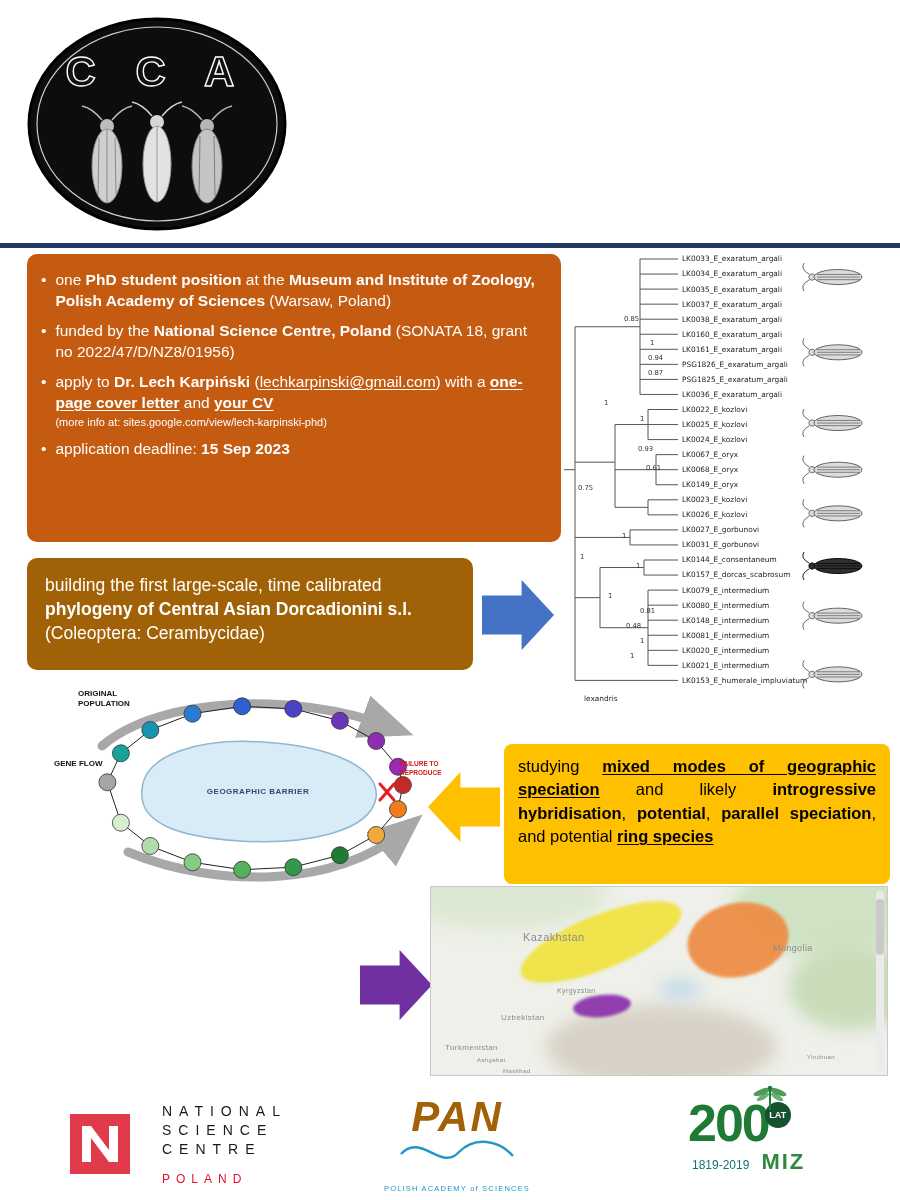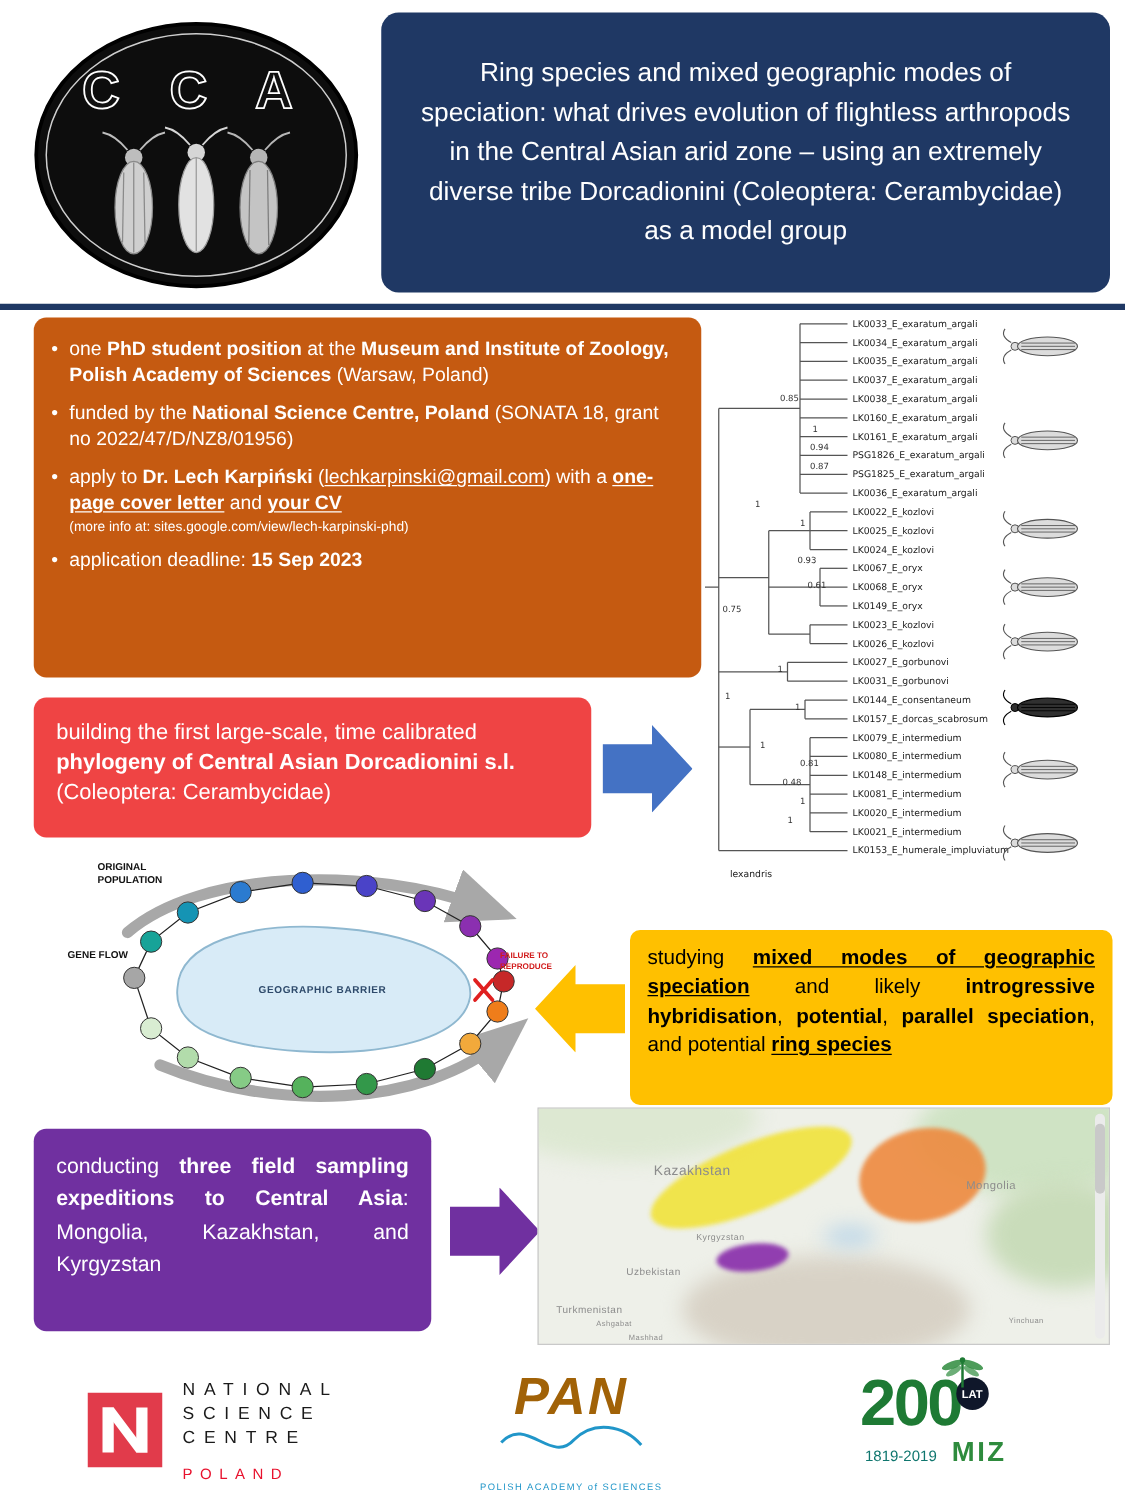--- a/index.html
+++ b/index.html
@@ -25,21 +25,21 @@
   .dot{flex:0 0 auto;}
   .note{font-size:11px;margin-top:1px;}
 
   
   .tree-panel{left:560px;top:246px;width:338px;height:478px;}
   .br{stroke:#555;stroke-width:1;}
   .tip{font-size:7.4px;fill:#1a1a1a;font-family:"DejaVu Sans",sans-serif;}
   .sup{font-size:6.8px;fill:#333;font-family:"DejaVu Sans",sans-serif;}
 
   
-  .phylo-box{left:27px;top:558px;width:446px;height:112px;background:#ef4444;border-radius:10px;color:#fff;
+  .phylo-box{left:27px;top:558px;width:446px;height:112px;background:#a16207;border-radius:10px;color:#fff;
     padding:15px 18px;font-size:17.5px;line-height:1.38;}
   .arrow{position:absolute;filter:drop-shadow(0 1px 1px rgba(0,0,0,.35));}
   .arrow-right{clip-path:polygon(0 22%,55% 22%,55% 0,100% 50%,55% 100%,55% 78%,0 78%);}
   .arrow-left{clip-path:polygon(100% 22%,45% 22%,45% 0,0 50%,45% 100%,45% 78%,100% 78%);}
   #arrow-phylo{left:482px;top:580px;width:72px;height:70px;background:#4472c4;}
   #arrow-speciation{left:428px;top:772px;width:72px;height:70px;background:#ffc000;}
   #arrow-expedition{left:360px;top:950px;width:72px;height:70px;background:#7030a0;}
 
   
   .ring-panel{left:50px;top:682px;width:400px;height:212px;}
@@ -63,30 +63,30 @@
   .t2{left:-35px;top:-28px;width:210px;height:70px;background:#dde8d2;}
   .t3{left:115px;top:118px;width:230px;height:85px;background:#d8d2c6;}
   .t4{left:358px;top:58px;width:125px;height:85px;background:#c9dcba;}
   .t5{left:228px;top:94px;width:42px;height:16px;background:#bcd6e8;}
   .region{position:absolute;border-radius:50%;filter:blur(1.5px);}
   .maplabel{position:absolute;color:#8c8c8c;letter-spacing:.4px;white-space:nowrap;}
   .map-scroll{position:absolute;right:3px;top:4px;width:8px;height:180px;background:#ebebeb;border-radius:4px;}
   .map-thumb{position:absolute;right:0;top:8px;width:8px;height:56px;background:#c9c9c9;border-radius:4px;}
 
   
-  .ncn-logo{left:70px;top:1102px;display:flex;align-items:center;gap:16px;}
+  .ncn-logo{left:70px;top:1102px;display:flex;align-items:center;gap:32px;}
   .ncn-text div{font-size:14px;letter-spacing:7px;color:#1a1a1a;line-height:1.35;font-weight:500;}
   .ncn-text .ncn-poland{color:#e8112d;font-size:12px;letter-spacing:6px;margin-top:12px;}
   .pan-logo{left:382px;top:1096px;width:150px;text-align:center;}
   .pan-acronym{font-size:42px;font-weight:700;font-style:italic;color:#a16207;letter-spacing:2px;line-height:1;}
   .pan-caption{font-size:7.5px;color:#2196c9;letter-spacing:1.2px;margin-top:16px;}
   .miz-logo{left:688px;top:1100px;width:195px;}
   .miz-top{position:relative;display:flex;align-items:flex-start;}
   .miz-200{font-size:52px;font-weight:700;color:#1e7a34;line-height:.9;letter-spacing:-2px;}
-  .miz-lat{width:26px;height:26px;border-radius:50%;background:#0f172a;color:#fff;font-size:9px;font-weight:700;
+  .miz-lat{width:26px;height:26px;border-radius:50%;background:#14532d;color:#fff;font-size:9px;font-weight:700;
     display:flex;align-items:center;justify-content:center;margin-left:-4px;margin-top:2px;}
   .dragonfly{position:absolute;left:62px;top:-16px;}
   .miz-bottom{display:flex;gap:12px;align-items:baseline;margin-top:2px;margin-left:4px;}
   .miz-years{font-size:12px;color:#0f766e;}
   .miz-acronym{font-size:22px;font-weight:700;color:#2e8b3d;letter-spacing:2px;}
 </style>
 </head>
 <body>
 
 <div class="page">
@@ -113,21 +113,20 @@
       <g>
         <path d="M176,104 Q166,92 156,90 M186,104 Q196,92 206,90" stroke="#b5b5b5" fill="none" stroke-width="1.5"></path>
         <circle cx="181" cy="110" r="7" fill="#b5b5b5"></circle>
         <ellipse cx="181" cy="150" rx="15" ry="37" fill="#c4c4c4" stroke="#7d7d7d"></ellipse>
         <line x1="174" y1="120" x2="173" y2="180" stroke="#7d7d7d"></line>
         <line x1="188" y1="120" x2="189" y2="180" stroke="#7d7d7d"></line>
       </g>
     </svg>
   </div>
 
-  <div class="abs title-box">Ring species and mixed geographic modes of speciation: what drives evolution of flightless arthropods in the Central Asian arid zone – using an extremely diverse tribe Dorcadionini (Coleoptera: Cerambycidae) as a model group</div>
   <div class="abs divider"></div>
 
   <div class="abs info-box">
     <div>
         <div class="bullet">
           <span class="dot">•</span>
           <span class="btxt"><span>one </span><span class="b">PhD student position</span><span> at the </span><span class="b">Museum and Institute of Zoology, Polish Academy of Sciences</span><span> (Warsaw, Poland)</span></span>
         </div>
         <div class="bullet">
           <span class="dot">•</span>
@@ -352,23 +351,20 @@
         <text x="350" y="84" class="faillabel">FAILURE TO</text>
         <text x="350" y="93" class="faillabel">REPRODUCE</text>
       </svg>
   </div>
 
   <div class="arrow arrow-left" id="arrow-speciation"></div>
   <div class="abs spec-box">
     <span><span>studying </span><span class="b u">mixed modes of geographic speciation</span><span> and likely </span><span class="b">introgressive hybridisation</span><span>, </span><span class="b">potential</span><span>, </span><span class="b">parallel speciation</span><span>, and potential </span><span class="b u">ring species</span></span>
   </div>
 
-  <div class="abs exp-box">
-    <span><span>conducting </span><span class="b">three field sampling expeditions to Central Asia</span><span>: Mongolia, Kazakhstan, and Kyrgyzstan</span></span>
-  </div>
   <div class="arrow arrow-right" id="arrow-expedition"></div>
 
   <div class="map-panel">
     <div class="terrain t1"></div>
     <div class="terrain t2"></div>
     <div class="terrain t3"></div>
     <div class="terrain t4"></div>
     <div class="terrain t5"></div>
     <div class="map-scroll">
         <div class="map-thumb"></div>

